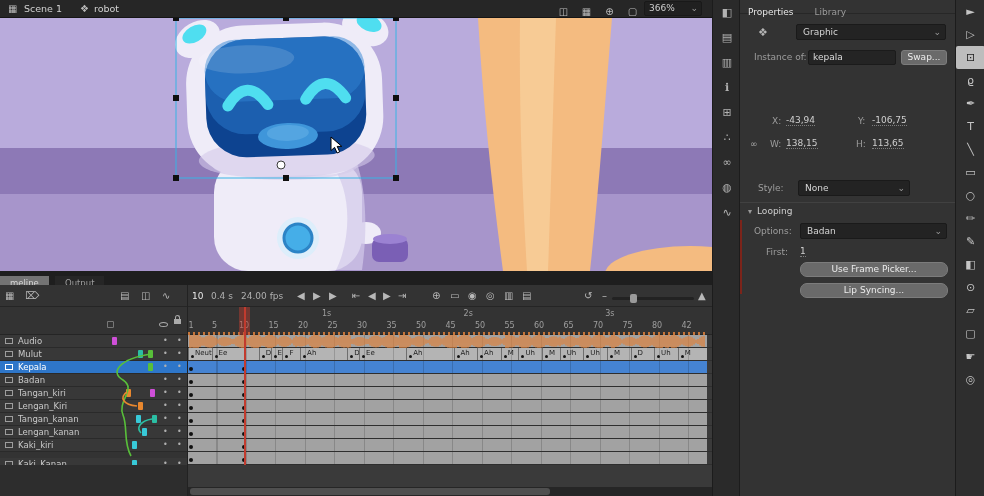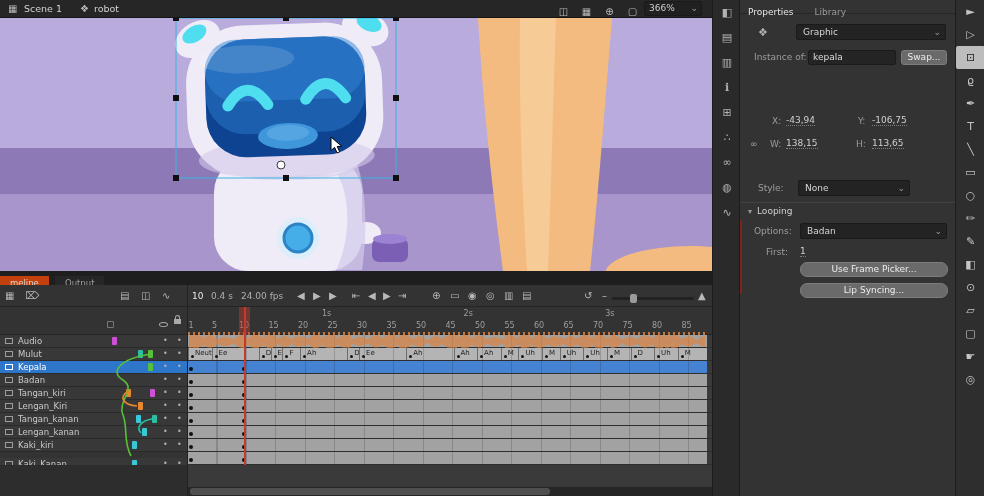--- a/index.html
+++ b/index.html
@@ -34,21 +34,21 @@
 .pbtn{position:absolute;background:#6a6a6a;border:1px solid #7c7c7c;border-radius:7px;font-size:9px;color:#ececec;text-align:center;line-height:13px;cursor:default}
 .sec-h{position:absolute;left:0;width:215px;height:17px;border-top:1px solid #414141;font-size:9px;color:#d0d0d0;line-height:17px;padding-left:8px}
 .sec-h .tri{color:#9a9a9a;font-size:8px;margin-right:5px}
 .hot{position:absolute;font-size:9px;color:#cfcfcf;border-bottom:1px dotted #7f7f7f;white-space:nowrap}
 #props-redline{position:absolute;left:0;top:220px;width:2px;height:74px;background:#7c241a}
 .linkico{position:absolute;font-size:9px;color:#a8a8a8}
 
 #timeline-panel{position:absolute;left:0;top:271px;width:712px;height:225px;background:#333;z-index:2}
 .ttabs{position:absolute;left:0;top:0;width:712px;height:14px;background:#1e1e1e}
 .ttab{display:inline-block;height:14px;line-height:14px;padding:0 10px;font-size:8.5px;color:#9f9f9f;background:#262626;margin-right:1px}
-.ttab.active{background:#c2410c;color:#d6d6d6}
+.ttab.active{background:#737373;color:#d6d6d6}
 #ttoolbar{position:absolute;left:0;top:14px;width:712px;height:22px;background:#333;border-bottom:1px solid #252525}
 .tbi{position:absolute;top:3px;font-size:10px;color:#b8b8b8;line-height:16px}
 .tstat{position:absolute;top:6px;font-size:9px;color:#b0b0b0;white-space:nowrap}
 .tslider{position:absolute;left:612px;top:12px;width:82px;height:3px;background:#222;border-radius:2px}
 .tthumb{position:absolute;left:18px;top:-3px;width:7px;height:9px;background:#9a9a9a;border-radius:2px}
 #truler{position:absolute;left:0;top:36px;width:712px;height:28px;background:#333;border-bottom:1px solid #252525}
 .sec-label{position:absolute;top:2px;width:18px;text-align:center;font-size:8px;color:#9f9f9f}
 .fnum{position:absolute;top:14px;width:18px;text-align:center;font-size:8px;color:#9f9f9f}
 .hdr-ic{position:absolute;font-size:9px;color:#b5b5b5}
 i.eye{display:inline-block;width:9px;height:5px;border:1px solid #aaa;border-radius:50%}
@@ -205,21 +205,21 @@
       <div class="fnum" style="left: 382.55px;">35</div>
       <div class="fnum" style="left: 412.05px;">50</div>
       <div class="fnum" style="left: 441.55px;">45</div>
       <div class="fnum" style="left: 471.05px;">50</div>
       <div class="fnum" style="left: 500.55px;">55</div>
       <div class="fnum" style="left: 530.05px;">60</div>
       <div class="fnum" style="left: 559.55px;">65</div>
       <div class="fnum" style="left: 589.05px;">70</div>
       <div class="fnum" style="left: 618.55px;">75</div>
       <div class="fnum" style="left: 648.05px;">80</div>
-      <div class="fnum" style="left: 677.55px;">85</div>
+      <div class="fnum" style="left: 677.55px;">42</div>
     </div>
   <div id="audio-ticks"></div>
   <div id="layers-left">
       <div class="lrow" style="top: 0px;">
         <div class="licon"></div>
         <div class="lname">Audio</div>
         <div class="chip" style="left: 112px; background: rgb(207, 79, 216);"></div>
         <div class="ldot d1">•</div>
         <div class="ldot d2">•</div>
       </div>

